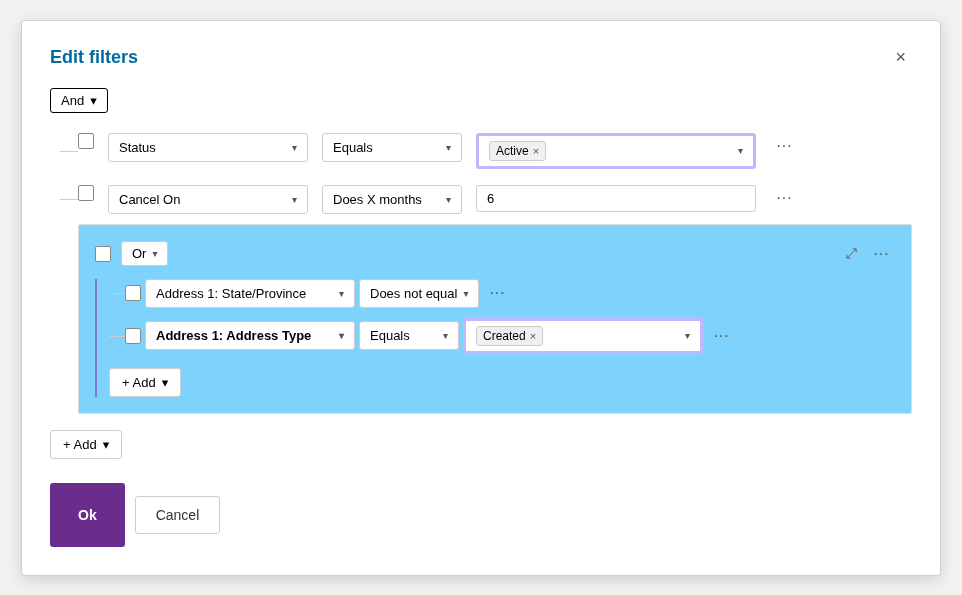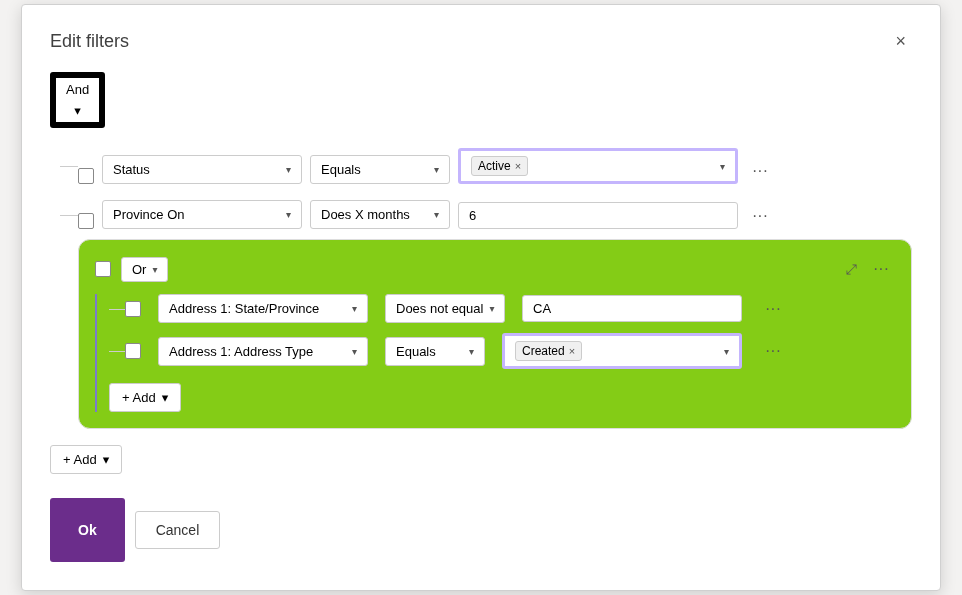--- a/index.html
+++ b/index.html
@@ -22,52 +22,51 @@
       box-shadow: 0 4px 16px rgba(0,0,0,0.15);
     }
     .dialog-header {
       display: flex;
       align-items: center;
       justify-content: space-between;
       margin-bottom: 18px;
     }
     .dialog-title {
       font-size: 18px;
-      font-weight: 400;
-      color: #404040;
+      font-weight: 700;
+      color: #0369a1;
     }
     .close-btn {
       background: none;
       border: none;
       cursor: pointer;
       font-size: 18px;
       color: #555;
       padding: 2px 6px;
       border-radius: 3px;
     }
 
     .and-dropdown {
       display: inline-flex;
       align-items: center;
-      border: 6px solid #000000;
+      border: 1px solid #000000;
       border-radius: 3px;
       padding: 4px 10px;
       cursor: pointer;
       background: #fff;
       margin-bottom: 4px;
       font-size: 13px;
       gap: 6px;
-      flex-direction: column;
     }
 
     .filter-row {
       display: flex;
-      align-items: flex-end;
+      align-items: flex-start;
       margin-bottom: 10px;
-      gap: 8px;
+      gap: 14px;
       padding-left: 28px;
       position: relative;
       margin-top: 16px;
     }
     .filter-row::before {
       content: '';
       position: absolute;
       left: 10px;
       top: 50%;
       width: 18px;
@@ -154,23 +153,23 @@
       background: none;
       border: none;
       cursor: pointer;
       padding: 4px 6px;
       color: #555;
       font-size: 16px;
       border-radius: 3px;
     }
 
     .or-group {
-      background: #84cc16;
+      background: #7dd3fc;
       border: 1px solid #ddd;
-      border-radius: 12px;
+      border-radius: 2px;
       padding: 16px 16px 16px 16px;
       margin-bottom: 10px;
       margin-left: 28px;
       position: relative;
     }
     .or-group-header {
       display: flex;
       align-items: center;
       justify-content: space-between;
       margin-bottom: 12px;
@@ -196,21 +195,21 @@
     }
 
     .or-group-body {
       padding-left: 12px;
       border-left: 2px solid #7b7bca;
     }
 
     .or-group-row {
       display: flex;
       align-items: center;
-      gap: 17px;
+      gap: 4px;
       margin-bottom: 10px;
       padding-left: 16px;
       position: relative;
     }
     .or-group-row::before {
       content: '';
       position: absolute;
       left: 0;
       top: 50%;
       width: 16px;
@@ -318,21 +317,21 @@
         </div>
         <span class="tag-chevron">▾</span>
       </div>
       <button class="more-btn">···</button>
     </div>
 
     
     <div class="filter-row">
       <div class="checkbox"></div>
       <div class="select-field field-name">
-        <span>Province On</span>
+        <span>Cancel On</span>
         <span class="chevron">▾</span>
       </div>
       <div class="select-field operator-field">
         <span>Does X months</span>
         <span class="chevron">▾</span>
       </div>
       <div class="value-field">
         <input type="text" value="6" style="">
       </div>
       <button class="more-btn">···</button>
@@ -359,30 +358,27 @@
         <div class="or-group-row">
           <div class="checkbox"></div>
           <div class="select-field" style="width:210px; justify-content:space-between;">
             <span>Address 1: State/Province</span>
             <span class="chevron">▾</span>
           </div>
           <div class="select-field" style="width:120px; justify-content:space-between;">
             <span>Does not equal</span>
             <span class="chevron">▾</span>
           </div>
-          <div class="value-field" style="flex:1; max-width:220px;">
-            <input type="text" value="CA" style="">
-          </div>
           <button class="more-btn">···</button>
         </div>
 
         
         <div class="or-group-row">
           <div class="checkbox"></div>
-          <div class="select-field" style="width:210px; justify-content:space-between;">
+          <div class="select-field" style="width:210px; justify-content:space-between;font-weight:bold;">
             <span>Address 1: Address Type</span>
             <span class="chevron">▾</span>
           </div>
           <div class="select-field" style="width:100px; justify-content:space-between;">
             <span>Equals</span>
             <span class="chevron">▾</span>
           </div>
           <div class="value-tag" style="flex:1; max-width:240px;">
             <div class="value-tag-inner">
               <div class="tag-item">

